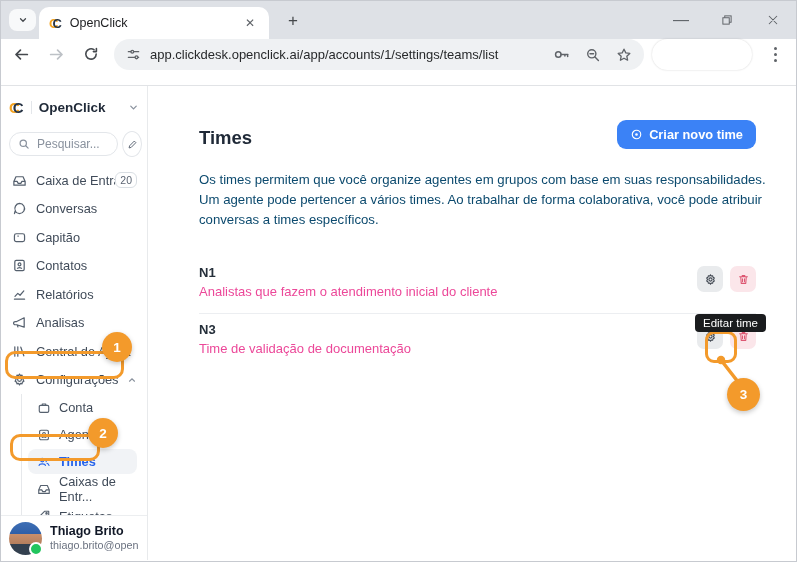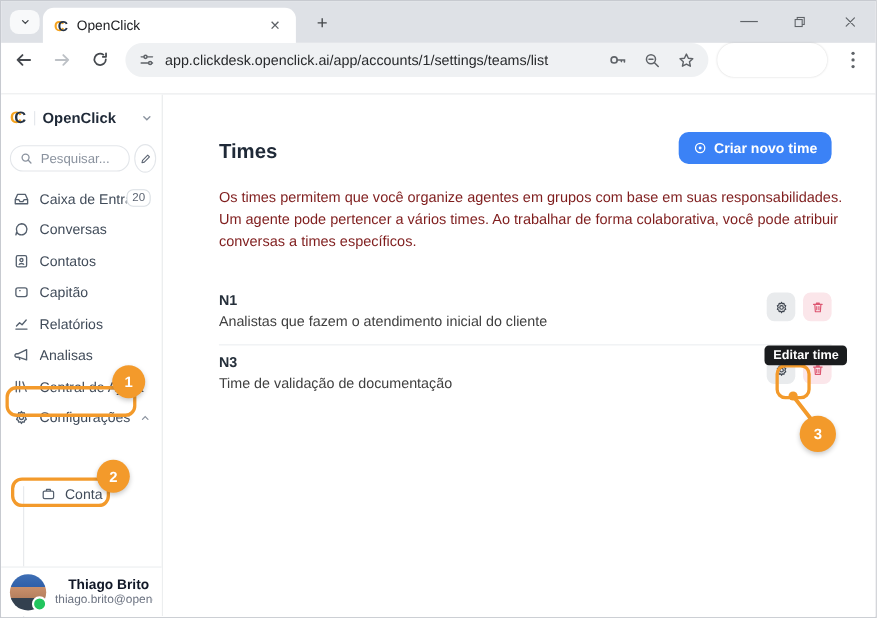--- a/index.html
+++ b/index.html
@@ -48,57 +48,57 @@
     font-family:"Liberation Sans",sans-serif;}
   .searchpill input::placeholder{color:#8A929E;}
   .editbtn{width:24px;height:24px;border:1px solid #E3E6EA;border-radius:50%;display:flex;align-items:center;justify-content:center;color:#5B6472;background:#fff;}
   .nav{margin-top:9px;}
   .nav-item{height:28.5px;display:flex;align-items:center;padding:0 10px;color:#404B59;font-size:12.8px;box-sizing:border-box;}
   .nav-item .ic{width:16px;display:flex;justify-content:center;margin-right:9px;color:#55606E;flex:none;}
   .nav-item .lbl{flex:1;white-space:nowrap;overflow:hidden;}
   .badge20{font-size:10.5px;color:#5B6472;border:1px solid #D9DEE3;border-radius:6px;padding:1px 4px;background:#fff;}
   .chev-up{color:#8A929E;margin-left:4px;}
   .subnav{margin-left:20px;border-left:1px solid #E6E8EB;}
-  .sub-item{height:27.2px;display:flex;align-items:flex-start;padding:0 8px 0 14px;color:#404B59;font-size:12.8px;box-sizing:border-box;margin-top:48px;}
+  .sub-item{height:27.2px;display:flex;align-items:center;padding:0 8px 0 14px;color:#404B59;font-size:12.8px;box-sizing:border-box;}
   .sub-item .ic{width:15px;display:flex;justify-content:center;margin-right:8px;color:#55606E;flex:none;}
   .sub-item.active{position:relative;}
   .sub-item.active .pillbg{position:absolute;left:6px;top:1px;width:109px;height:25px;background:#F1F3F6;border-radius:8px;}
   .sub-item.active .ic,.sub-item.active .lbl{position:relative;color:#2563EB;font-weight:700;}
   .profile{position:absolute;left:0;right:0;bottom:0;border-top:1px solid #ECEEF0;height:44px;display:flex;align-items:center;padding:0 8px;background:#fff;}
   .avatar{position:relative;width:33px;height:33px;border-radius:50%;flex:none;
     background:linear-gradient(180deg,#3E6FB5 0%,#2F5FA8 36%,#C98F6B 36%,#B57F5E 66%,#33404F 66%);}
   .avatar .dot{position:absolute;right:-1px;bottom:-1px;width:10px;height:10px;border-radius:50%;background:#22C55E;border:2px solid #fff;}
   .prof-txt{margin-left:8px;overflow:hidden;}
-  .prof-name{font-size:12.5px;font-weight:700;color:#111827;line-height:15px;margin-left:12px;}
+  .prof-name{font-size:12.5px;font-weight:700;color:#111827;line-height:15px;}
   .prof-mail{font-size:10.8px;color:#6B7280;line-height:13px;white-space:nowrap;}
 
   .main{position:relative;flex:1;}
   .main-inner{position:relative;margin:34px 40px 0 51px;width:557px;}
   .main-head{position:relative;height:42px;}
   .page-title{position:absolute;left:0;top:7px;font-size:18.5px;font-weight:700;color:#1F2937;}
   .create-btn{position:absolute;right:0;top:0;height:29px;background:#3B82F6;color:#fff;border:0;border-radius:9px;
     display:flex;align-items:center;gap:6px;padding:0 13px;font-size:12.8px;font-weight:700;font-family:"Liberation Sans",sans-serif;}
-  .desc{margin-top:8px;font-size:13.2px;line-height:1.5;color:#7f1d1d;width:568px;}
+  .desc{margin-top:8px;font-size:13.2px;line-height:1.5;color:#0c4a6e;width:568px;}
   .teamlist{margin-top:28px;}
   .team-row{display:flex;align-items:flex-start;padding:8px 0 13px 0;border-bottom:1px solid #ECEEF1;}
   .team-row:last-child{border-bottom:0;}
   .team-txt{flex:1;}
   .team-name{font-size:13px;font-weight:700;color:#252F3A;line-height:16px;}
-  .team-desc{font-size:13px;color:#404040;line-height:16px;margin-top:3px;}
+  .team-desc{font-size:13px;color:#ec4899;line-height:16px;margin-top:3px;}
   .team-actions{display:flex;gap:7px;margin-top:1px;}
   .act-btn{width:26px;height:26px;border-radius:7px;border:0;display:flex;align-items:center;justify-content:center;}
   .act-gear{background:#E9EBED;color:#3F4650;font-size:13px;}
   .act-trash{background:#FBE6EA;color:#DD5772;}
 
   
   .overlay{position:absolute;inset:0;pointer-events:none;}
   .hl-box{position:absolute;border:3px solid #F39A2B;border-radius:10px;box-sizing:border-box;}
   .step-badge{position:absolute;background:#F39A2B;color:#fff;font-weight:700;font-size:13.5px;border-radius:50%;
     display:flex;align-items:center;justify-content:center;box-shadow:0 2px 5px rgba(0,0,0,0.22);}
-  .tooltip{position:absolute;left:694px;top:313px;background:#1A1C1E;color:#fff;font-size:11.5px;font-weight:700;
+  .tooltip{position:absolute;left:694px;top:313px;background:#1A1C1E;color:#fff;font-size:11.5px;font-weight:400;
     padding:3px 8px;border-radius:4px;white-space:nowrap;}
 
   svg{display:block;}
 </style>
 </head>
 <body>
 
 <div class="stage">
 
   <div class="titlebar">
@@ -238,35 +238,35 @@
           <span class="ic">
               <svg width="15" height="15" viewBox="0 0 16 16" fill="none" stroke="currentColor" stroke-width="1.3" stroke-linejoin="round">
                 <path d="M8 2.6a5.4 5.4 0 1 1-4.7 8.1L2.6 13.4l1.1-2.8A5.4 5.4 0 0 1 8 2.6z"></path>
               </svg>
             </span>
           <span class="lbl">Conversas</span>
         </div>
         <div class="nav-item">
           <span class="ic">
               <svg width="15" height="15" viewBox="0 0 16 16" fill="none" stroke="currentColor" stroke-width="1.3" stroke-linejoin="round">
+                <rect x="2.6" y="4" width="10.8" height="8.4" rx="2"></rect>
+                <path d="M5.8 6.6h1.4"></path>
+              </svg>
+            </span>
+          <span class="lbl">Capitão</span>
+        </div>
+        <div class="nav-item">
+          <span class="ic">
+              <svg width="15" height="15" viewBox="0 0 16 16" fill="none" stroke="currentColor" stroke-width="1.3" stroke-linejoin="round">
                 <rect x="3" y="2.6" width="10" height="10.8" rx="1.5"></rect>
                 <circle cx="8" cy="6.8" r="1.5"></circle>
                 <path d="M5.6 11.4c.6-1.6 4.2-1.6 4.8 0"></path>
               </svg>
             </span>
           <span class="lbl">Contatos</span>
-        </div>
-        <div class="nav-item">
-          <span class="ic">
-              <svg width="15" height="15" viewBox="0 0 16 16" fill="none" stroke="currentColor" stroke-width="1.3" stroke-linejoin="round">
-                <rect x="2.6" y="4" width="10.8" height="8.4" rx="2"></rect>
-                <path d="M5.8 6.6h1.4"></path>
-              </svg>
-            </span>
-          <span class="lbl">Capitão</span>
         </div>
         <div class="nav-item">
           <span class="ic">
               <svg width="15" height="15" viewBox="0 0 16 16" fill="none" stroke="currentColor" stroke-width="1.3" stroke-linecap="round" stroke-linejoin="round">
                 <path d="M2.6 13h10.8"></path>
                 <path d="M3.2 10l3-3.2 2.4 2 4-4.6"></path>
               </svg>
             </span>
           <span class="lbl">Relatórios</span>
         </div>
@@ -333,20 +333,21 @@
               </span>
             <span class="lbl">Times</span>
           </div>
           <div class="sub-item">
             <span class="ic">
                 <svg width="14" height="14" viewBox="0 0 16 16" fill="none" stroke="currentColor" stroke-width="1.3" stroke-linejoin="round">
                   <path d="M2 9l2.2-5h7.6L14 9v4H2z"></path>
                   <path d="M2 9h3.4l1.2 2h2.8l1.2-2H14"></path>
                 </svg>
               </span>
+            <span class="lbl">Caixas de Entr...</span>
           </div>
           <div class="sub-item">
             <span class="ic">
                 <svg width="14" height="14" viewBox="0 0 16 16" fill="none" stroke="currentColor" stroke-width="1.3" stroke-linejoin="round">
                   <path d="M8.6 2.6H13.4V7.4L7.2 13.4 2.6 8.8z"></path>
                   <circle cx="10.9" cy="5" r="0.8"></circle>
                 </svg>
               </span>
             <span class="lbl">Etiquetas</span>
           </div>

